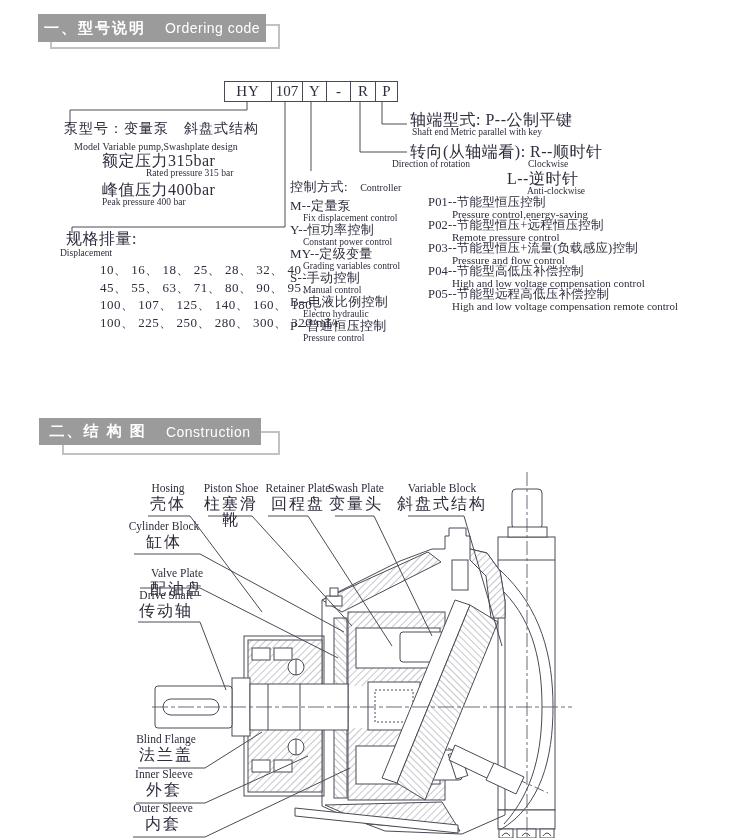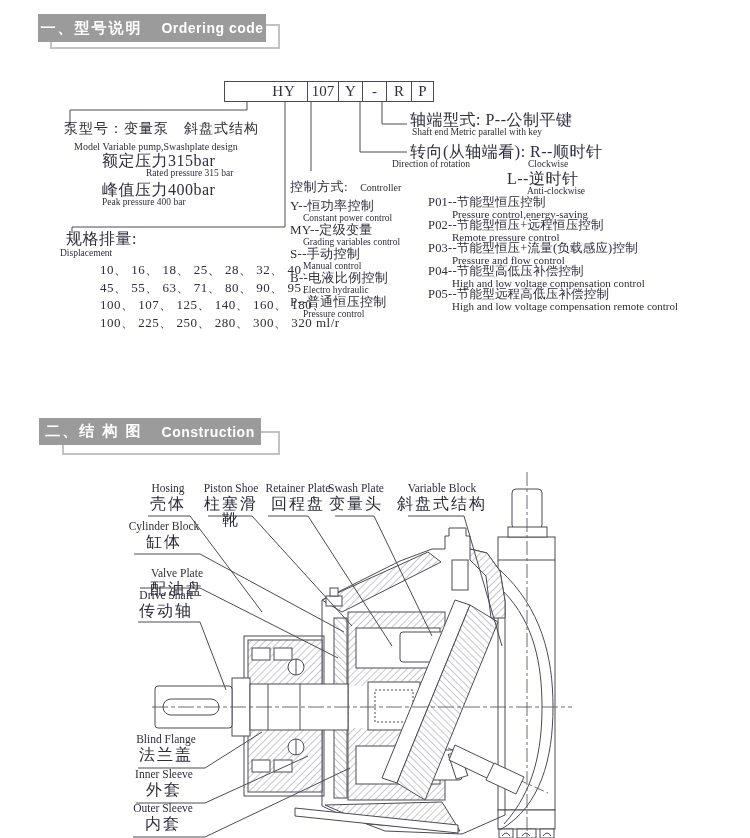--- a/index.html
+++ b/index.html
@@ -10,21 +10,21 @@
   }
   *{margin:0;padding:0;box-sizing:border-box;}
   html,body{width:750px;height:838px;background:#ffffff;overflow:hidden;}
   body{position:relative;font-family:"Liberation Serif","DejaVu Serif",serif;color:var(--ink);}
   .abs{position:absolute;}
   
   .bar-shadow{position:absolute;border:2px solid var(--hdr-shadow);background:transparent;}
   .bar{position:absolute;background:var(--hdr-bg);color:#ffffff;display:flex;align-items:center;justify-content:center;
        font-family:"Liberation Sans","DejaVu Sans",sans-serif;}
   .bar .zh{font-weight:bold;font-size:15px;letter-spacing:2px;}
-  .bar .en{font-size:14px;margin-left:19px;letter-spacing:0.5px;font-weight:bold;}
+  .bar .en{font-size:14px;margin-left:19px;letter-spacing:0.5px;}
   
   .codebox{position:absolute;display:flex;border:1px solid var(--line);height:21px;background:#fff;}
   .codebox .cell{display:flex;align-items:center;justify-content:center;font-size:15px;color:var(--ink);
                  border-left:1px solid var(--line);}
   .codebox .cell:first-child{border-left:none;}
   
   .zh14{font-size:14px;letter-spacing:1px;}
   .zh13{font-size:16px;letter-spacing:0.5px;}
   .en10{font-size:10px;}
   .en95{font-size:9.5px;}
@@ -47,21 +47,21 @@
 </style>
 </head>
 <body>
 
 <div class="bar-shadow" style="left:50px;top:24px;width:230px;height:25px;"></div>
 <div class="bar" style="left:38px;top:14px;width:228px;height:28px;">
   <span class="zh">一、型号说明</span>
   <span class="en">Ordering code</span>
 </div>
 
-<div class="codebox" style="left:224px;top:81px;padding-left:36px;">
+<div class="codebox" style="left:224px;top:81px;">
   <div class="cell" style="width:46px;letter-spacing:1px;">HY</div>
   <div class="cell" style="width:31px;">107</div>
   <div class="cell" style="width:24px;">Y</div>
   <div class="cell" style="width:24px;">-</div>
   <div class="cell" style="width:25px;">R</div>
   <div class="cell" style="width:22px;">P</div>
 </div>
 
 <svg style="top:0;" width="750" height="460" viewBox="0 0 750 460">
   <path class="ln" d="M247,102 V110 H70 V126"></path>
@@ -85,20 +85,24 @@
   <div>45、 55、 63、 71、 80、 90、 95、</div>
   <div>100、 107、 125、 140、 160、 180、</div>
   <div>100、 225、 250、 280、 300、 320 ml/r</div>
 </div>
 
 <div class="abs" style="left:290px;top:177px;">
   <span style="font-size:13px;letter-spacing:0.5px;">控制方式:</span>
   <span style="font-size:10px;margin-left:8px;">Controller</span>
 </div>
 <div class="abs" style="left:290px;top:199px;">
+  <div class="ctl-item">
+      <span class="zh">M--定量泵</span>
+      <span class="en">Fix displacement control</span>
+    </div>
   <div class="ctl-item">
       <span class="zh">Y--恒功率控制</span>
       <span class="en">Constant power control</span>
     </div>
   <div class="ctl-item">
       <span class="zh">MY--定级变量</span>
       <span class="en">Grading variables control</span>
     </div>
   <div class="ctl-item">
       <span class="zh">S--手动控制</span>

